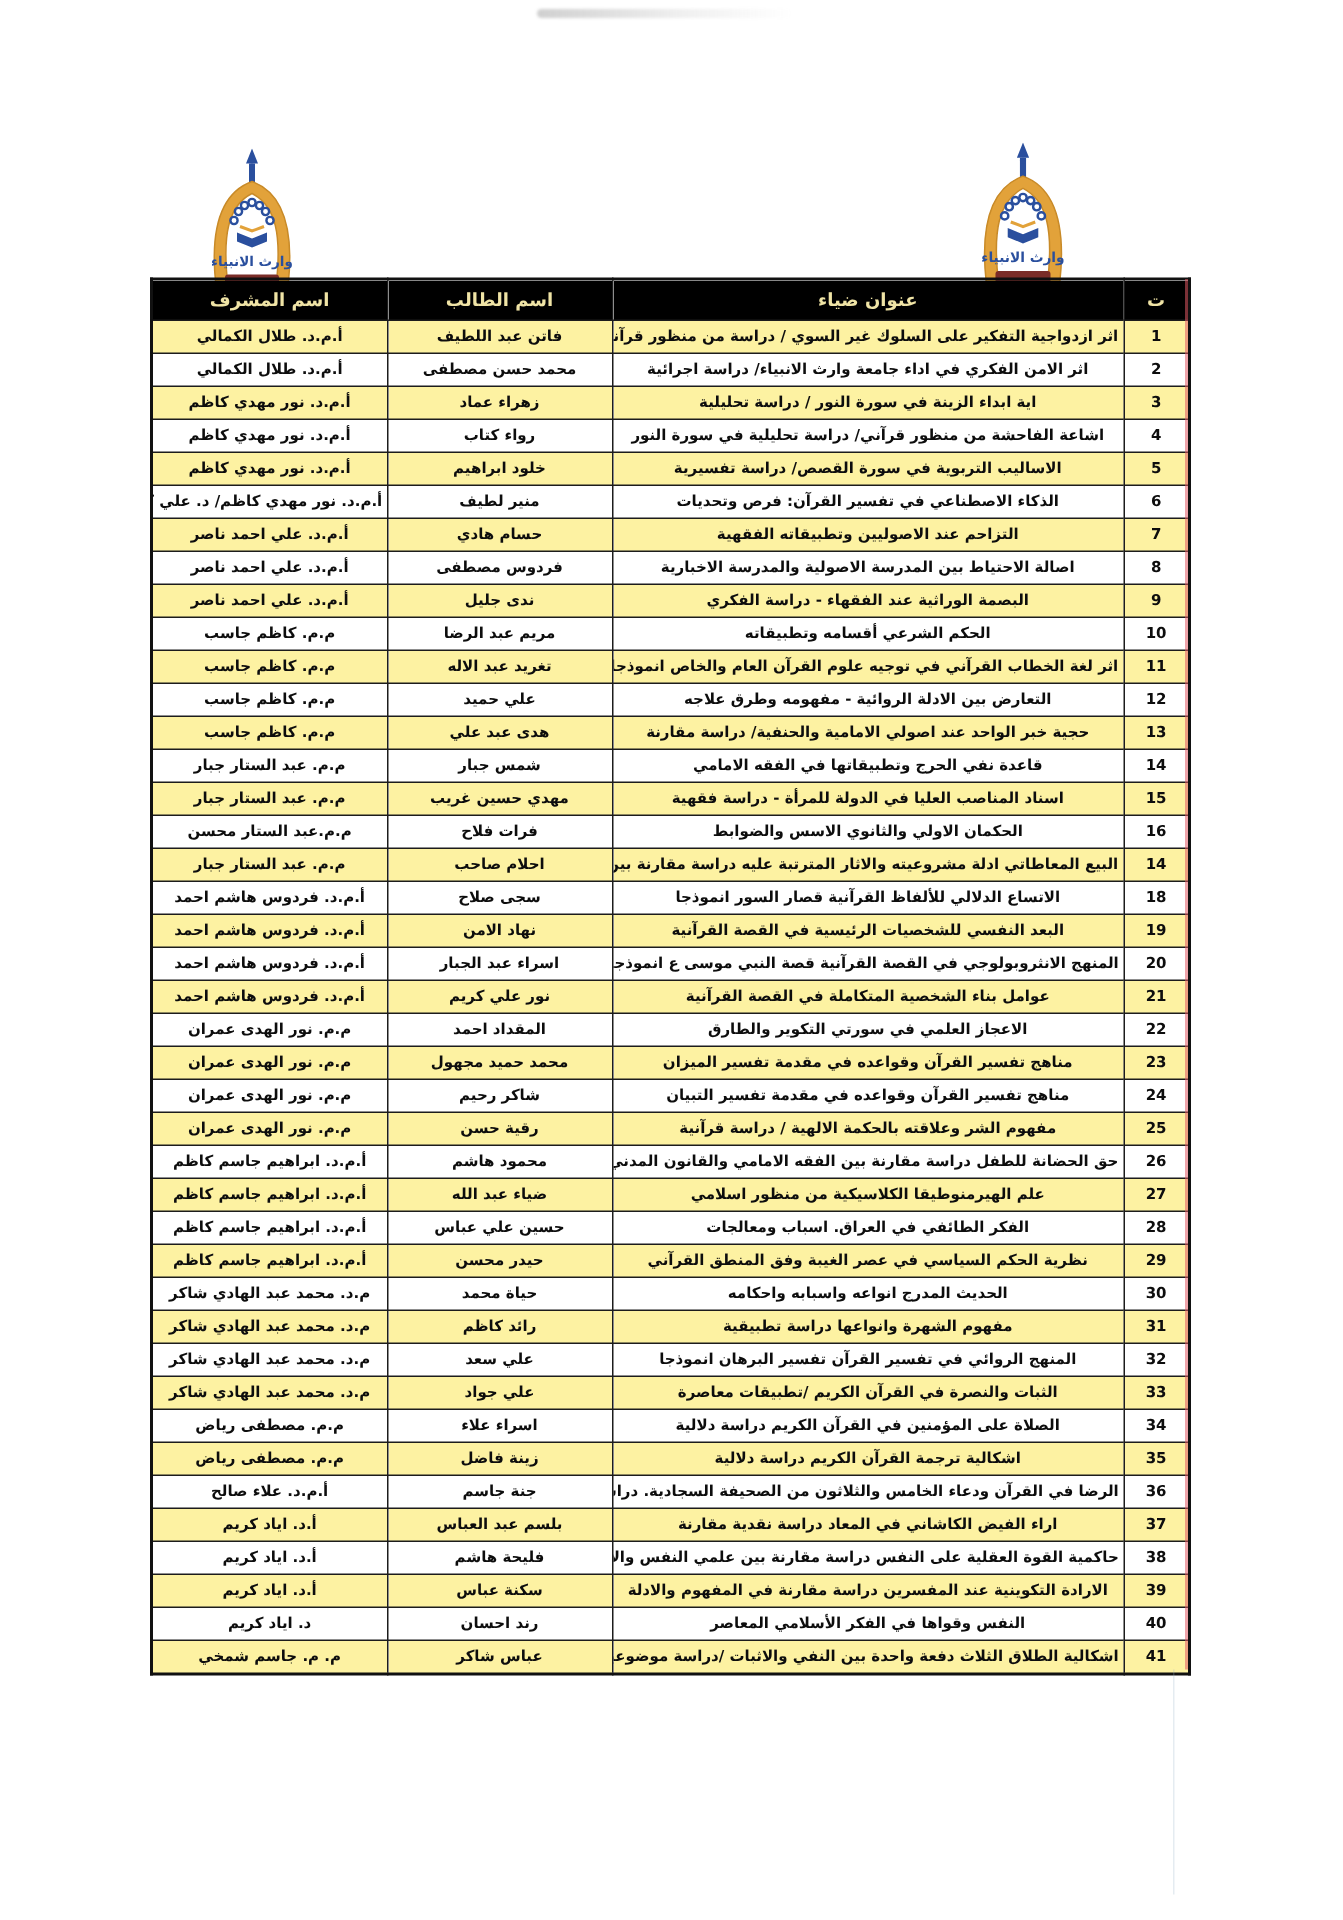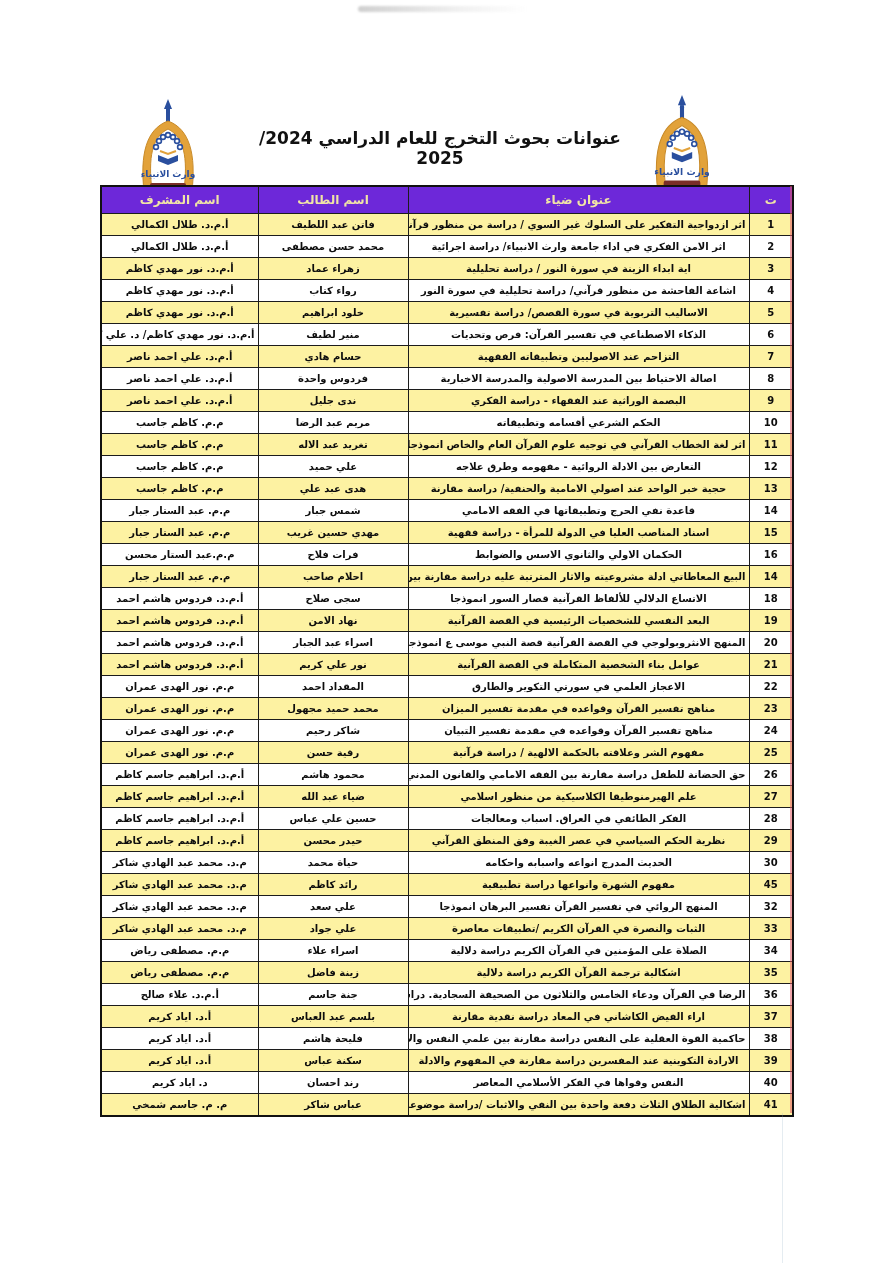--- a/index.html
+++ b/index.html
@@ -38,21 +38,21 @@
   table.research th, table.research td{
     border:1px solid #1c1c1c;
     padding:0 3px;
     overflow:hidden;
     white-space:nowrap;
     text-align:center;
     vertical-align:middle;
   }
   table.research{border:2px solid #111;}
   table.research thead th{
-    background:#6d28d9;
+    background:#000000;
     color:#f0e4a6;
     font-weight:bold;
     font-size:12px;
     height:26px;
   }
   table.research tbody td{
     height:21px;
     font-weight:bold;
     color:#0d0d0d;
     font-size:10px;
@@ -118,21 +118,20 @@
       <circle cx="44" cy="48" r="2.4"></circle>
     </g>
     <g>
       <path d="M22 56 L32 60 L42 56 L42 62 L32 66 L22 62 Z" fill="#2a4f9e"></path>
       <path d="M24 52 L32 55 L40 52" stroke="#e2a23a" stroke-width="2" fill="none"></path>
     </g>
     <text x="32" y="78" text-anchor="middle" font-size="9" font-weight="bold" fill="#2a4f9e" font-family="DejaVu Sans, sans-serif">وارث الانبياء</text>
     <rect x="14" y="84" width="36" height="8" rx="2" fill="#7a2d28"></rect>
   </svg>
 
-  <div class="doc-title">عنوانات بحوث التخرج للعام الدراسي 2024/ 2025</div>
 
   <table class="research">
     <colgroup>
       <col style="width:44px">
       <col style="width:341px">
       <col style="width:150px">
       <col style="width:157px">
     </colgroup>
     <thead>
       <tr>
@@ -181,21 +180,21 @@
         </tr>
         <tr>
           <td class="cell-no">7</td>
           <td class="cell-title">التزاحم عند الاصوليين وتطبيقاته الفقهية</td>
           <td class="cell-student">حسام هادي</td>
           <td class="cell-supervisor">أ.م.د. علي احمد ناصر</td>
         </tr>
         <tr>
           <td class="cell-no">8</td>
           <td class="cell-title">اصالة الاحتياط بين المدرسة الاصولية والمدرسة الاخبارية</td>
-          <td class="cell-student">فردوس واحدة</td>
+          <td class="cell-student">فردوس مصطفى</td>
           <td class="cell-supervisor">أ.م.د. علي احمد ناصر</td>
         </tr>
         <tr>
           <td class="cell-no">9</td>
           <td class="cell-title">البصمة الوراثية عند الفقهاء - دراسة الفكري</td>
           <td class="cell-student">ندى جليل</td>
           <td class="cell-supervisor">أ.م.د. علي احمد ناصر</td>
         </tr>
         <tr>
           <td class="cell-no">10</td>
@@ -317,21 +316,21 @@
           <td class="cell-student">حيدر محسن</td>
           <td class="cell-supervisor">أ.م.د. ابراهيم جاسم كاظم</td>
         </tr>
         <tr>
           <td class="cell-no">30</td>
           <td class="cell-title">الحديث المدرج انواعه واسبابه واحكامه</td>
           <td class="cell-student">حياة محمد</td>
           <td class="cell-supervisor">م.د. محمد عبد الهادي شاكر</td>
         </tr>
         <tr>
-          <td class="cell-no">45</td>
+          <td class="cell-no">31</td>
           <td class="cell-title">مفهوم الشهرة وانواعها دراسة تطبيقية</td>
           <td class="cell-student">رائد كاظم</td>
           <td class="cell-supervisor">م.د. محمد عبد الهادي شاكر</td>
         </tr>
         <tr>
           <td class="cell-no">32</td>
           <td class="cell-title">المنهج الروائي في تفسير القرآن تفسير البرهان انموذجا</td>
           <td class="cell-student">علي سعد</td>
           <td class="cell-supervisor">م.د. محمد عبد الهادي شاكر</td>
         </tr>

